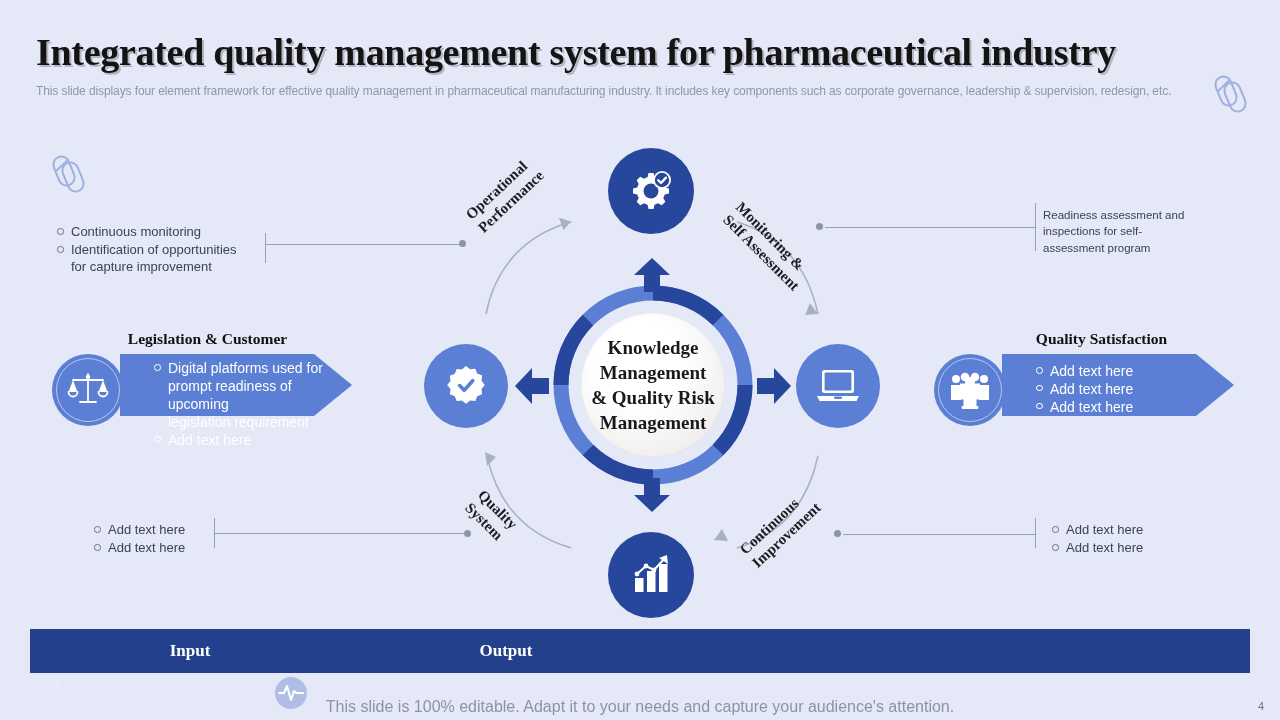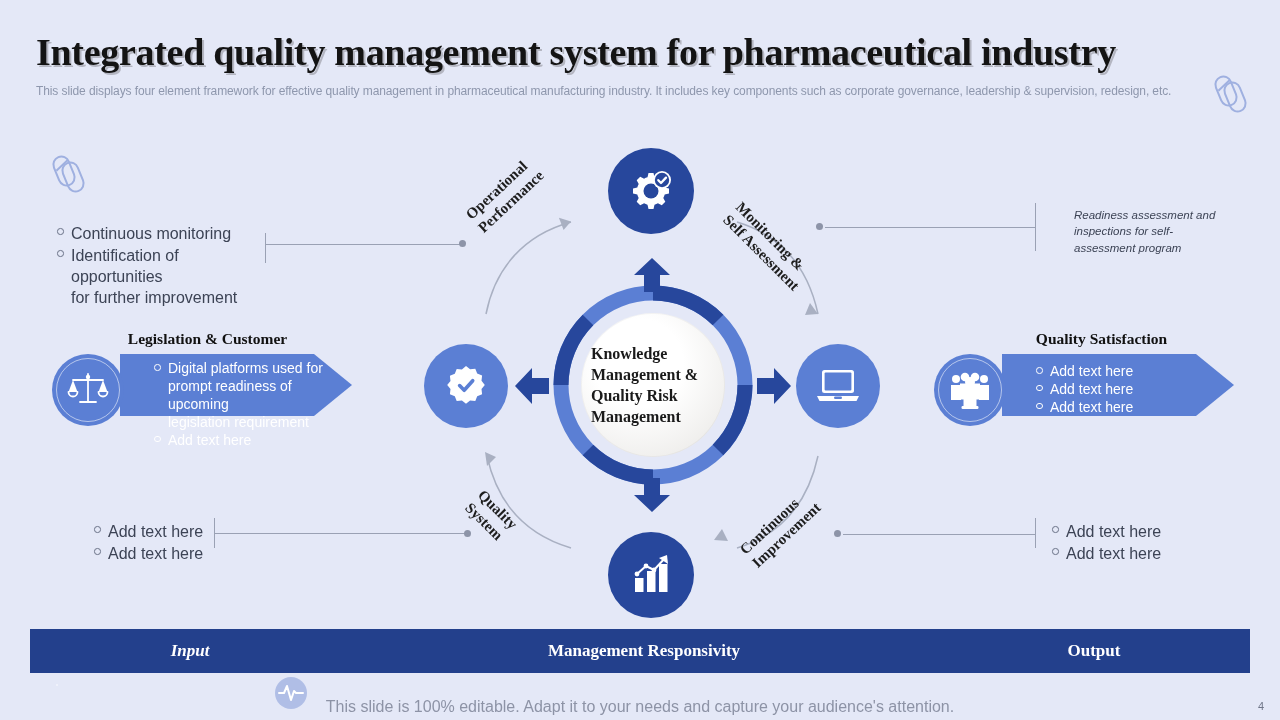--- a/index.html
+++ b/index.html
@@ -52,24 +52,24 @@
     left: 28px; top: 28px;
     width: 144px; height: 144px;
     border-radius: 50%;
     background: radial-gradient(circle at 40% 35%, #ffffff 35%, #efeeec 78%, #e3e1de 100%);
     box-shadow: inset 0 0 0 1px rgba(0,0,0,0.04);
     display: flex; align-items: center; justify-content: center;
   }
   .hub-text {
     font-family: "Liberation Serif", serif;
     font-weight: bold;
-    font-size: 16px;
+    font-size: 19px;
     line-height: 1.32;
     color: #1a1a1a;
-    text-align: left;
+    text-align: center;
     width: 124px;
   }
 
   
   .hub-arrow { position: absolute; }
 
   
   .sat {
     position: absolute;
     border-radius: 50%;
@@ -92,21 +92,21 @@
     line-height: 1.22;
     white-space: nowrap;
   }
   .curve-label span { display: block; }
 
   
   .callout { position: absolute; }
   .callout ul { list-style: none; }
   .callout li {
     position: relative;
-    font-size: 16px;
+    font-size: 13px;
     color: #3c4355;
     line-height: 1.32;
     padding-left: 16px;
     margin-bottom: 1px;
     white-space: pre-line;
   }
   .callout li::before {
     content: "";
     position: absolute;
     left: 2px; top: 5px;
@@ -374,25 +374,25 @@
 
   <div class="curve-label" style="left:736px; top:545px; transform:rotate(-43deg); transform-origin:left top;">
     <span>Continuous</span>
     <span>Improvement</span>
   </div>
 
   <div class="callout" style="left:55px; top:223px; width:210px;">
     <ul>
       <li>Continuous  monitoring</li>
       <li>Identification  of opportunities
-for further  improvement</li>
+for capture  improvement</li>
     </ul>
   </div>
 
-  <div class="callout" style="left:1074px; top:207px; width:150px;font-style:italic;">
+  <div class="callout" style="left:1043px; top:207px; width:150px;">
     <div class="plain-text">Readiness assessment
 and inspections for self-
 assessment program</div>
   </div>
 
   <div class="callout" style="left:92px; top:521px; width:170px;">
     <ul>
       <li>Add text here</li>
       <li>Add text here</li>
     </ul>
@@ -452,21 +452,20 @@
       </svg>
     </div>
     <ul class="banner-list" style="left:100px; top:33px; width:190px;">
       <li>Add text here</li>
       <li>Add text here</li>
       <li>Add text here</li>
     </ul>
   </div>
 
   <div class="footbar">
-    <div class="footbar-cell" style="width:320px;font-style:italic;">Input</div>
-    <div class="footbar-cell" style="width:588px;">Management Responsivity</div>
+    <div class="footbar-cell" style="width:320px;">Input</div>
     <div class="footbar-cell" style="width:312px;">Output</div>
   </div>
 
   <div class="footnote">This slide is 100% editable. Adapt it to your needs and capture your audience's attention.</div>
   <div class="pageno">4</div>
 
 </div>
 
 </body></html>

